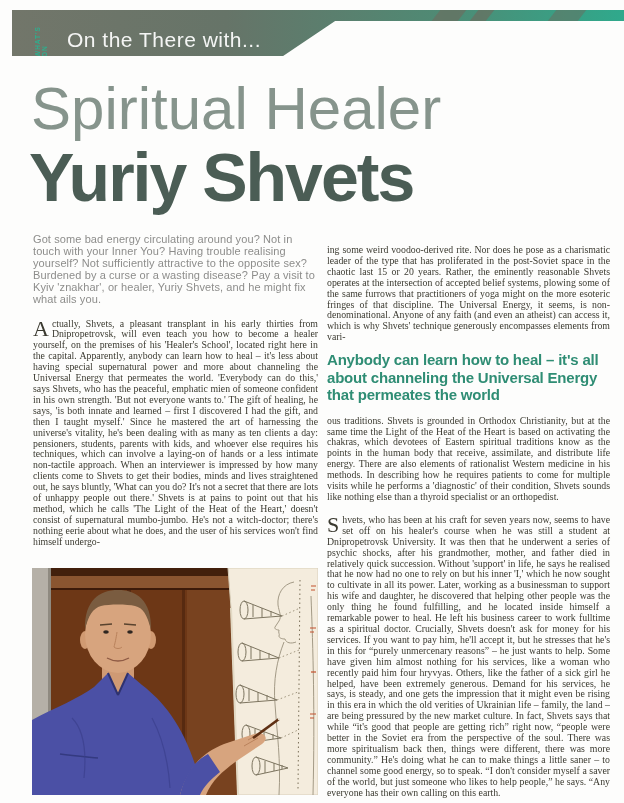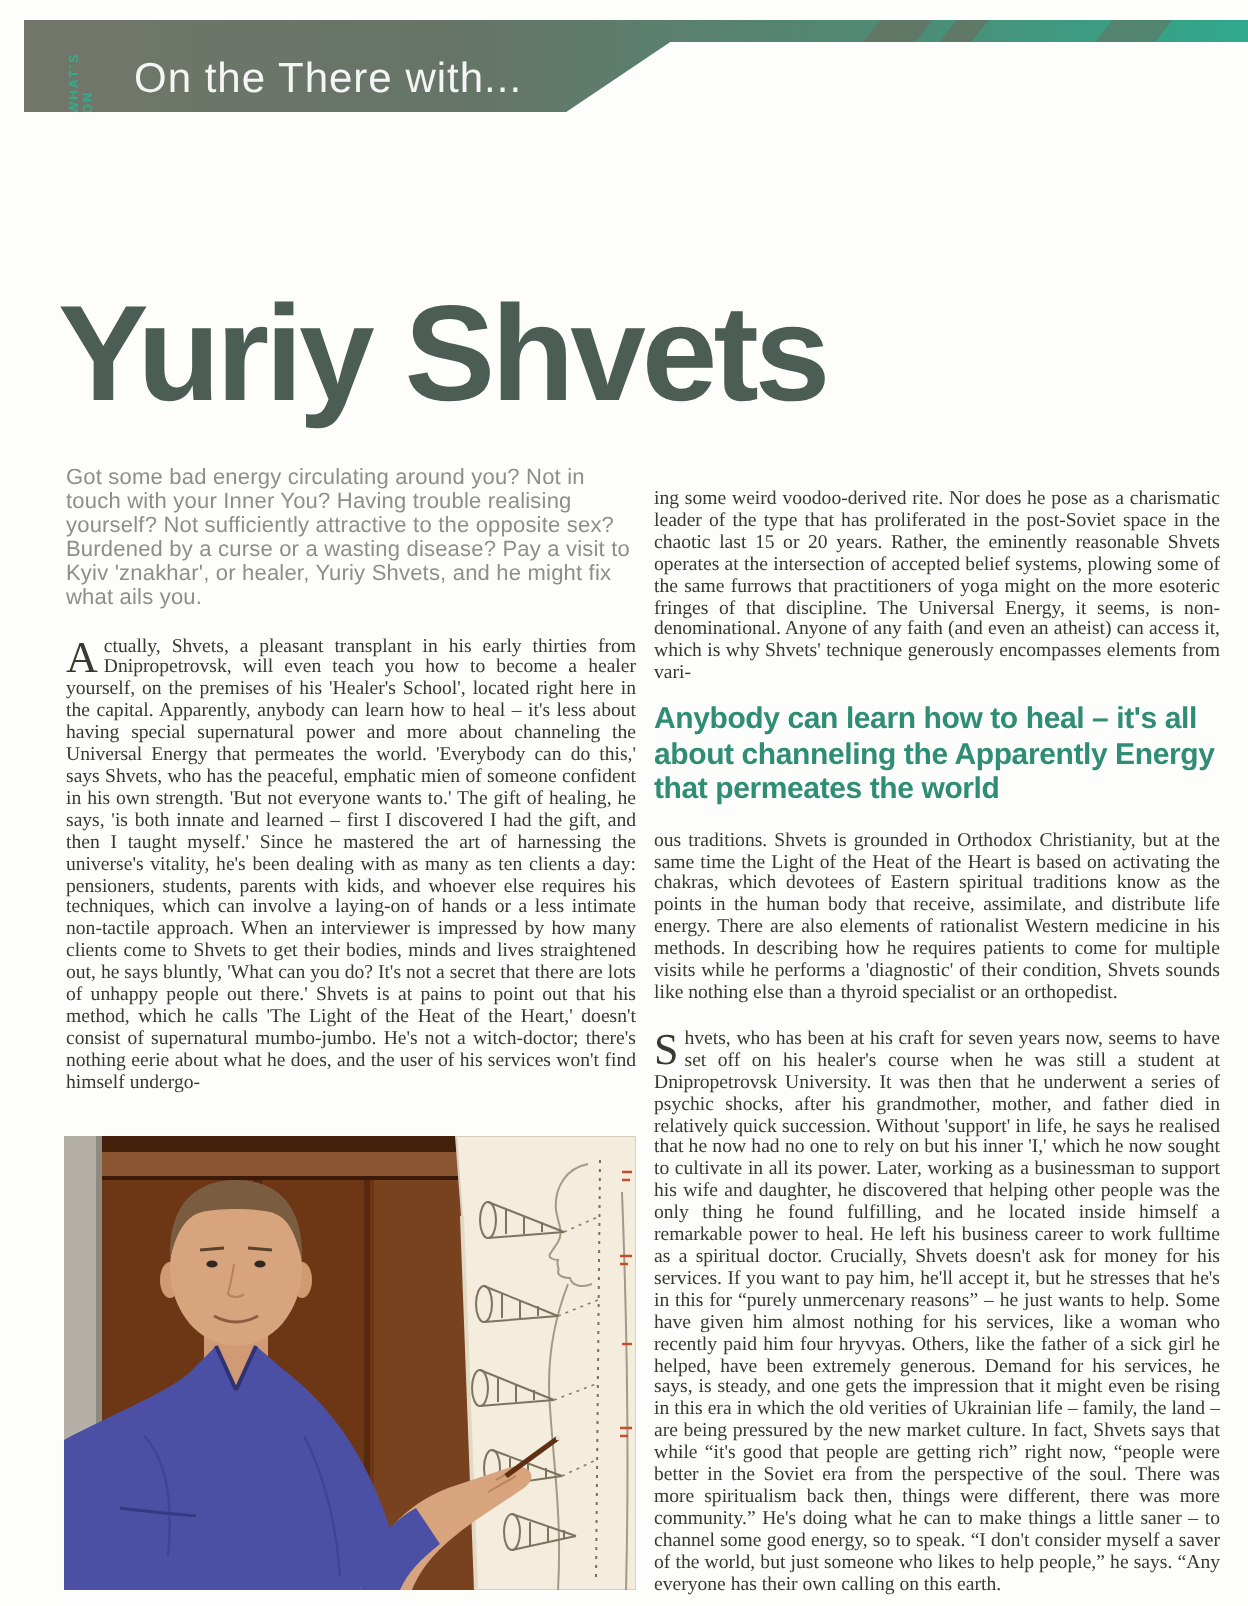--- a/index.html
+++ b/index.html
@@ -49,20 +49,21 @@
 <div class="page">
 
   <div class="banner">
     <div class="stripe s1"></div>
     <div class="stripe s2"></div>
     <div class="stripe s3"></div>
     <div class="whats-on">WHAT'S ON</div>
     <div class="banner-title">On the There with...</div>
   </div>
 
+  <div class="hl-thin">Spiritual Healer</div>
   <div class="hl-bold">Yuriy Shvets</div>
 
   <div class="col col-left">
     <p class="intro">Got some bad energy circulating around you? Not in touch with your Inner You? Having trouble realising yourself? Not sufficiently attractive to the opposite sex? Burdened by a curse or a wasting disease? Pay a visit to Kyiv 'znakhar', or healer, Yuriy Shvets, and he might fix what ails you.</p>
     <p class="para"><span class="dropcap">A</span><span>ctually, Shvets, a pleasant transplant in his early thirties from Dnipropetrovsk, will even teach you how to become a healer yourself, on the premises of his 'Healer's School', located right here in the capital. Apparently, anybody can learn how to heal – it's less about having special supernatural power and more about channeling the Universal Energy that permeates the world. 'Everybody can do this,' says Shvets, who has the peaceful, emphatic mien of someone confident in his own strength. 'But not everyone wants to.' The gift of healing, he says, 'is both innate and learned – first I discovered I had the gift, and then I taught myself.' Since he mastered the art of harnessing the universe's vitality, he's been dealing with as many as ten clients a day: pensioners, students, parents with kids, and whoever else requires his techniques, which can involve a laying-on of hands or a less intimate non-tactile approach. When an interviewer is impressed by how many clients come to Shvets to get their bodies, minds and lives straightened out, he says bluntly, 'What can you do? It's not a secret that there are lots of unhappy people out there.' Shvets is at pains to point out that his method, which he calls 'The Light of the Heat of the Heart,' doesn't consist of supernatural mumbo-jumbo. He's not a witch-doctor; there's nothing eerie about what he does, and the user of his services won't find himself undergo-</span></p>
   </div>
 
   <svg class="photo" viewBox="0 0 286 227" aria-hidden="true">
 
     <rect x="0" y="0" width="286" height="227" fill="#5e2c11"></rect>
@@ -153,18 +154,18 @@
       <path d="M 216,172 L 230,164 M 212,178 L 226,170" stroke="#b9825c" stroke-width="1" fill="none"></path>
       <path d="M 148,227 C 154,204 162,194 176,186 L 188,204 C 178,212 172,218 168,227 Z" fill="#4b50a5"></path>
 
       <path d="M 221,170 L 247,151" stroke="#5f3014" stroke-width="2.6" fill="none"></path>
       <circle cx="247" cy="151" r="1.2" fill="#e8e2d2"></circle>
     </g>
   </svg>
 
   <div class="col col-right">
     <p class="para">ing some weird voodoo-derived rite. Nor does he pose as a charismatic leader of the type that has proliferated in the post-Soviet space in the chaotic last 15 or 20 years. Rather, the eminently reasonable Shvets operates at the intersection of accepted belief systems, plowing some of the same furrows that practitioners of yoga might on the more esoteric fringes of that discipline. The Universal Energy, it seems, is non-denominational. Anyone of any faith (and even an atheist) can access it, which is why Shvets' technique generously encompasses elements from vari-</p>
-    <p class="pullquote">Anybody can learn how to heal – it's all about channeling the Apparently Energy that permeates the world</p>
+    <p class="pullquote">Anybody can learn how to heal – it's all about channeling the Universal Energy that permeates the world</p>
     <p class="para">ous traditions. Shvets is grounded in Orthodox Christianity, but at the same time the Light of the Heat of the Heart is based on activating the chakras, which devotees of Eastern spiritual traditions know as the points in the human body that receive, assimilate, and distribute life energy. There are also elements of rationalist Western medicine in his methods. In describing how he requires patients to come for multiple visits while he performs a 'diagnostic' of their condition, Shvets sounds like nothing else than a thyroid specialist or an orthopedist.</p>
     <p class="para"><span class="dropcap">S</span><span>hvets, who has been at his craft for seven years now, seems to have set off on his healer's course when he was still a student at Dnipropetrovsk University. It was then that he underwent a series of psychic shocks, after his grandmother, mother, and father died in relatively quick succession. Without 'support' in life, he says he realised that he now had no one to rely on but his inner 'I,' which he now sought to cultivate in all its power. Later, working as a businessman to support his wife and daughter, he discovered that helping other people was the only thing he found fulfilling, and he located inside himself a remarkable power to heal. He left his business career to work fulltime as a spiritual doctor. Crucially, Shvets doesn't ask for money for his services. If you want to pay him, he'll accept it, but he stresses that he's in this for “purely unmercenary reasons” – he just wants to help. Some have given him almost nothing for his services, like a woman who recently paid him four hryvyas. Others, like the father of a sick girl he helped, have been extremely generous. Demand for his services, he says, is steady, and one gets the impression that it might even be rising in this era in which the old verities of Ukrainian life – family, the land – are being pressured by the new market culture. In fact, Shvets says that while “it's good that people are getting rich” right now, “people were better in the Soviet era from the perspective of the soul. There was more spiritualism back then, things were different, there was more community.” He's doing what he can to make things a little saner – to channel some good energy, so to speak. “I don't consider myself a saver of the world, but just someone who likes to help people,” he says. “Any everyone has their own calling on this earth.</span></p>
   </div>
 
 </div>
 
 </body></html>

